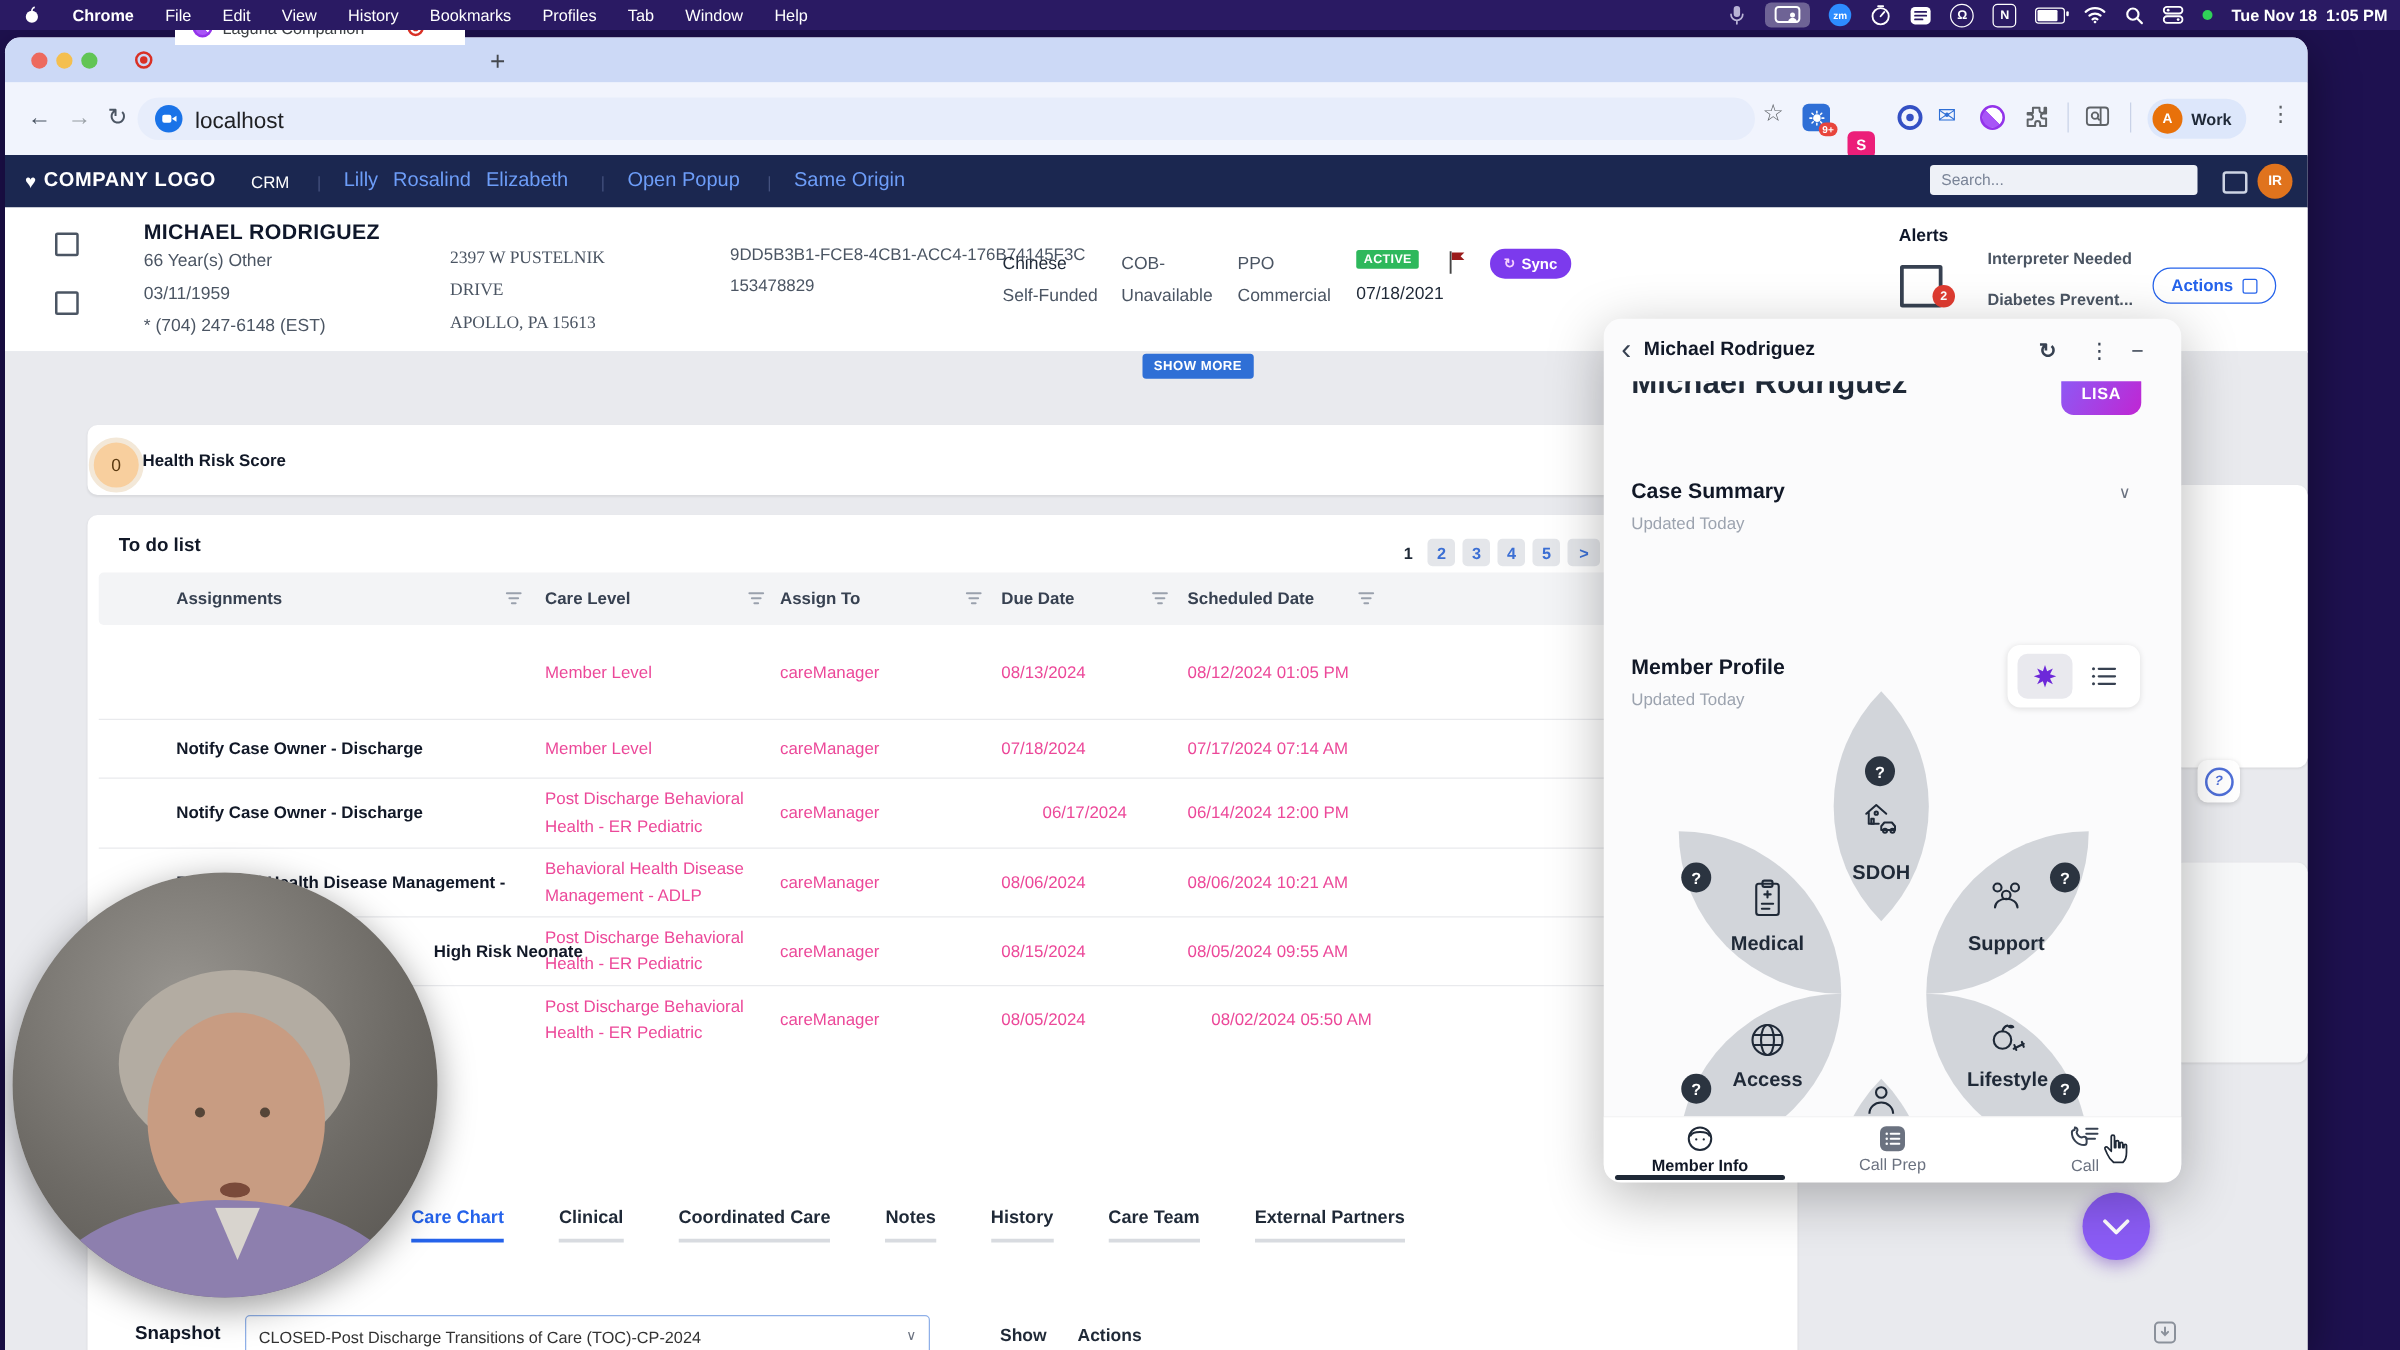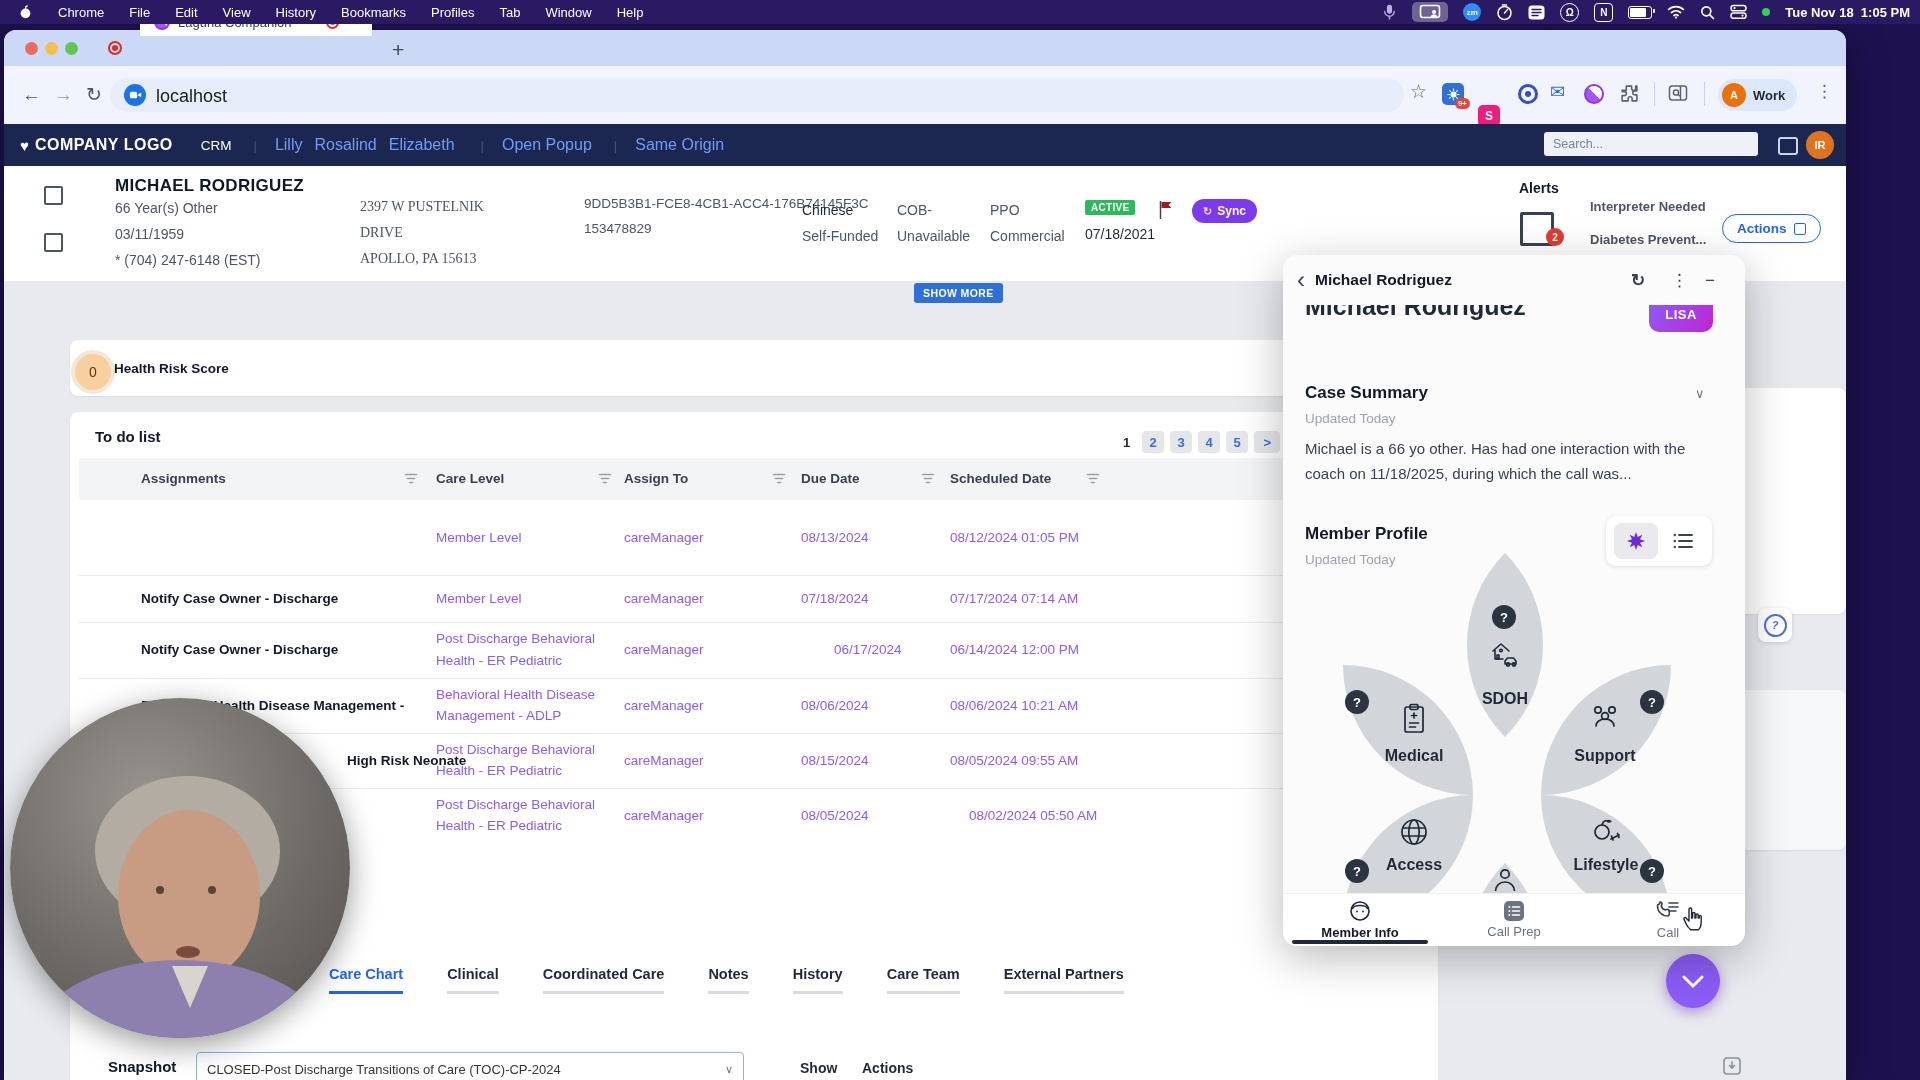--- a/index.html
+++ b/index.html
@@ -3,21 +3,21 @@
 <meta charset="utf-8">
 <style>
   html,body{margin:0;padding:0;background:#14093f;}
   .screen{position:relative;width:1920px;height:1080px;overflow:hidden;background:#1e1150;font-family:"Liberation Sans",sans-serif;}
   .abs{position:absolute;}
   svg{display:block;}
   
   .menubar{position:absolute;left:0;top:0;width:1920px;height:24px;background:#2a1a63;color:#fff;display:flex;align-items:center;z-index:30;}
   .mb-left{display:flex;align-items:center;gap:25px;padding-left:18px;font-size:13px;}
   .mb-item{color:#fff;white-space:nowrap;}
-  .mb-item.bold{font-weight:normal;}
+  .mb-item.bold{font-weight:bold;}
   .mb-right{position:absolute;right:10px;top:0;height:24px;display:flex;align-items:center;gap:15px;}
   .mb-clock{font-size:13px;font-weight:600;color:#fff;white-space:pre;}
   .pill-active{background:rgba(255,255,255,.32);border-radius:5px;padding:2px 7px;display:flex;align-items:center;}
   .zm{width:18px;height:18px;border-radius:50%;background:#2d8cff;color:#fff;font-size:8px;font-weight:700;display:flex;align-items:center;justify-content:center;}
   .omega{width:17px;height:17px;border-radius:50%;border:1.5px solid #fff;color:#fff;font-size:10px;font-weight:700;display:flex;align-items:center;justify-content:center;}
   .nbox{width:17px;height:17px;border-radius:4px;border:1.5px solid #fff;color:#fff;font-size:10px;font-weight:700;display:flex;align-items:center;justify-content:center;}
   .battery{width:22px;height:11px;border:1.5px solid #fff;border-radius:3px;position:relative;}
   .battery i{position:absolute;left:1px;top:1px;bottom:1px;width:70%;background:#fff;border-radius:1px;}
   .battery em{position:absolute;right:-4px;top:2.5px;width:2px;height:4px;background:#fff;border-radius:1px;}
   .gdot{width:8px;height:8px;border-radius:50%;background:#30d158;}
@@ -67,21 +67,21 @@
   
   .pagebg{position:absolute;left:4px;top:281px;width:1842px;height:799px;background:#e9eaee;z-index:2;}
   .card{position:absolute;background:#fff;border-radius:8px;box-shadow:0 1px 2px rgba(0,0,0,.07);}
   .riskring{position:absolute;left:71px;top:350px;width:36px;height:36px;border:4px solid #f3e8d8;background:#f8cf9e;border-radius:50%;display:flex;align-items:center;justify-content:center;font-size:14px;color:#5b3a11;z-index:3;}
   .h15b{font-size:15px;font-weight:700;color:#111827;}
   .pgbox{width:22px;height:22px;border-radius:4px;background:#e4e6ea;color:#3b6fd4;font-size:13px;font-weight:600;display:flex;align-items:center;justify-content:center;}
   .thead{position:absolute;left:79px;top:458px;width:1350px;height:42px;background:#f3f4f6;border-radius:4px;z-index:3;}
   .thtxt{position:absolute;font-size:13.5px;font-weight:700;color:#374151;top:13px;}
   .filt{position:absolute;top:14px;}
   .trow{position:absolute;left:79px;width:1350px;border-bottom:1px solid #e9eaed;z-index:3;}
-  .cell{position:absolute;top:50%;transform:translateY(-50%);font-size:13.5px;color:#8b5cf6;line-height:1.6;}
+  .cell{position:absolute;top:50%;transform:translateY(-50%);font-size:13.5px;color:#ec4899;line-height:1.6;}
   .cell.a{font-weight:700;color:#111827;width:280px;}
   .cell.c{width:180px;}
   .nowrap{white-space:nowrap;}
   
   .tabsrow{position:absolute;left:329px;top:966px;display:flex;gap:44px;z-index:3;}
   .ptab{font-size:14.5px;font-weight:700;color:#1f2937;padding-bottom:9px;border-bottom:3px solid #d8dbe0;white-space:nowrap;}
   .ptab.active{color:#2563eb;border-bottom-color:#2563eb;}
   
   .fsel{position:absolute;left:196px;top:1052px;width:548px;height:34px;background:#fff;border:1.5px solid #8fb0e8;border-radius:4px;display:flex;align-items:center;justify-content:space-between;padding:0 10px;font-size:13px;color:#333;z-index:3;box-sizing:border-box;}
   
@@ -457,21 +457,20 @@
       <span style="position:absolute;left:348px;font-size:17px;font-weight:700;color:#374151;" class="glyph">↻</span>
       <span style="position:absolute;left:388px;font-size:17px;color:#374151;" class="glyph">⋮</span>
       <span style="position:absolute;left:422px;font-size:17px;color:#374151;" class="glyph">−</span>
     </div>
     <div class="pcontent">
       <span class="bignamecut">Michael Rodriguez</span>
       <span class="lisabtn">LISA</span>
       <span class="abs sect" style="left:22px;top:78px;">Case Summary</span>
       <span class="abs glyph" style="left:412px;top:82px;font-size:13px;color:#6b7280;">∨</span>
       <span class="abs updated" style="left:22px;top:106px;">Updated Today</span>
-      <div class="abs casebody" style="left:22px;top:132px;">Michael is a 66 yo other. Has had one interaction with the coach on 11/18/2025, during which the call was...</div>
       <span class="abs sect" style="left:22px;top:219px;">Member Profile</span>
       <div class="togglecard">
         <span class="togbtn on">
             <svg width="20" height="20" viewBox="0 0 20 20" fill="#6d28d9">
               <path d="M10 1l1.7 5 4.6-2.3L14 8.3 19 10l-5 1.7 2.3 4.6L11.7 14 10 19l-1.7-5-4.6 2.3L6 11.7 1 10l5-1.7L3.7 3.7 8.3 6z"></path>
             </svg>
           </span>
         <span class="togbtn">
             <svg width="20" height="16" viewBox="0 0 20 16" stroke="#374151" stroke-width="1.8" stroke-linecap="round">
               <path d="M6 2h13M6 8h13M6 14h13"></path>

